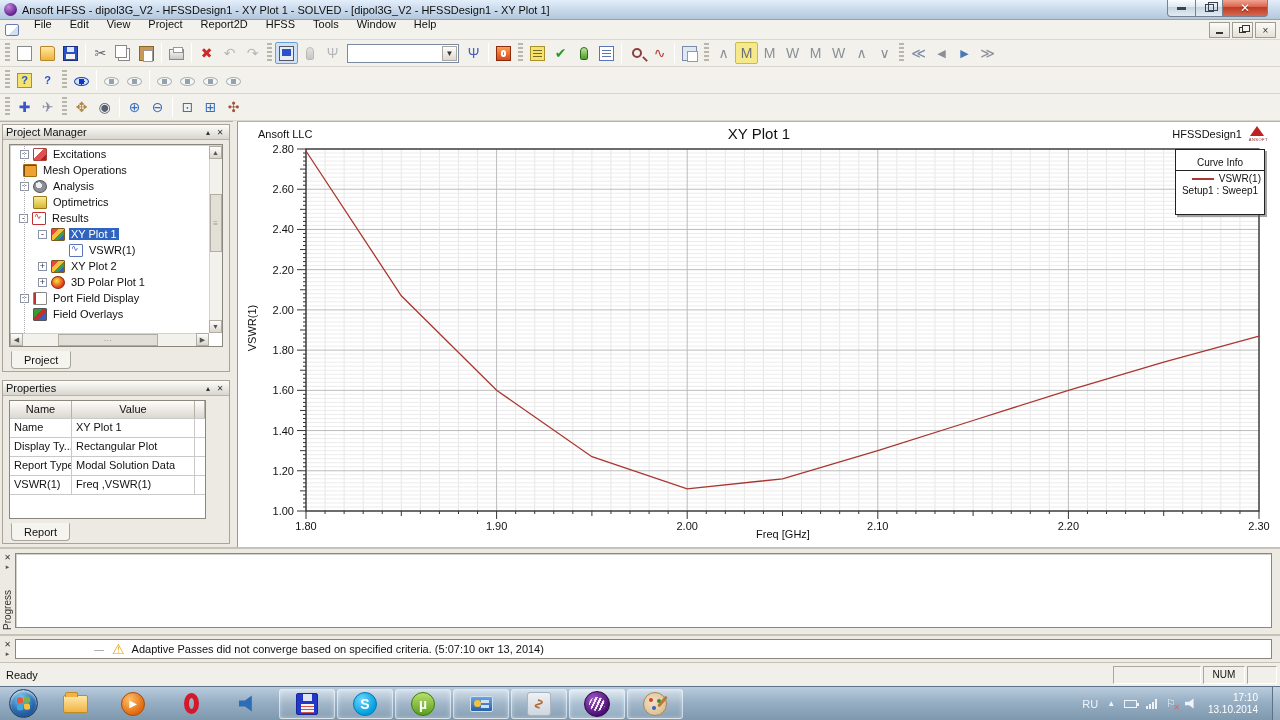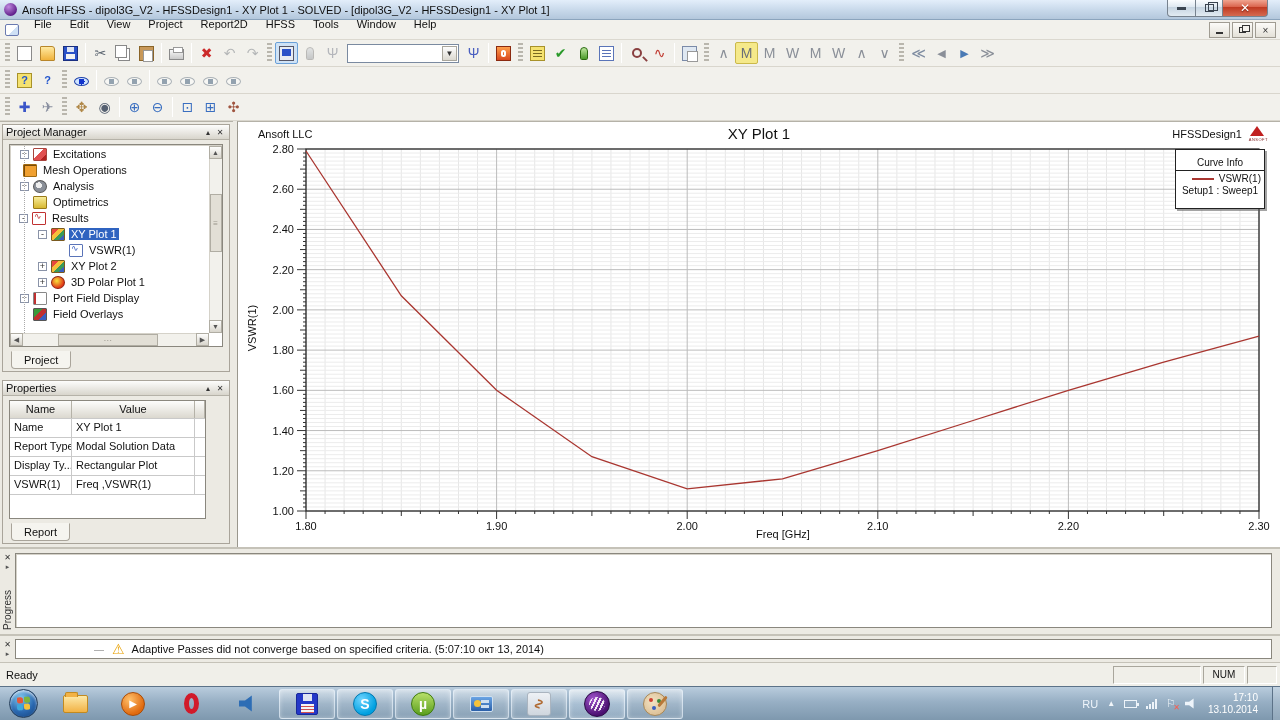--- a/index.html
+++ b/index.html
@@ -152,21 +152,21 @@
     border-left:7px solid transparent; border-right:7px solid transparent; border-bottom:10px solid #c02020; }
   .pw-logo-txt { position:absolute; right:12px; top:15px; font-size:4px; color:#802020; letter-spacing:.5px; }
   .pw-ylabel { position:absolute; left:-56px; top:200px; width:140px; text-align:center;
     transform:rotate(-90deg); font-size:11px; }
   .pw-xlabel { position:absolute; left:0; width:1090px; top:406px; text-align:center; font-size:11px; }
   .legend { position:absolute; left:937px; top:27px; width:90px; background:#fff; border:1px solid #222;
     box-shadow:2px 2px 0 rgba(90,90,90,.55); font-size:10px; z-index:5; }
   .legend-title { text-align:center; padding:1px 0 2px; border-bottom:1px solid #222;margin-top:6px; }
   .legend-entry { padding:2px 3px 1px; display:flex; align-items:center; justify-content:flex-end; }
   .legend-swatch { width:22px; height:2px; margin-right:5px; }
-  .legend-detail { text-align:center; padding:0 2px 12px; }
+  .legend-detail { text-align:center; padding:0 2px 18px; }
 
   
   .progress-area { position:absolute; left:0; top:547px; width:1280px; height:87px; background:#eceae3; border-top:2px solid #c5c2b8; }
   .side-strip { position:absolute; left:1px; top:2px; bottom:2px; width:13px; display:flex; flex-direction:column; align-items:center; }
   .strip-x { width:11px; height:11px; font-size:8px; line-height:11px; text-align:center; color:#333; border:1px solid transparent; }
   .strip-arrow { font-size:7px; color:#555; margin-top:1px; }
   .strip-label { margin-top:auto; writing-mode:vertical-rl; transform:rotate(180deg); font-size:10px; color:#333; padding-top:2px; }
   .progress-box { position:absolute; left:15px; right:8px; top:4px; bottom:6px; background:#fff;
     border:1px solid #8a877e; box-shadow:inset 1px 1px 0 #d5d2c9; }
 
@@ -569,27 +569,27 @@
             <span class="pcell pc-name">Name</span>
             <span class="pcell pc-val">Value</span>
             <span class="pcell pc-x"></span>
           </div>
           <div class="prow">
             <span class="pcell pc-name">Name</span>
             <span class="pcell pc-val">XY Plot 1</span>
             <span class="pcell pc-x"></span>
           </div>
           <div class="prow">
-            <span class="pcell pc-name">Report Type</span>
-            <span class="pcell pc-val">Modal Solution Data</span>
+            <span class="pcell pc-name">Display Ty...</span>
+            <span class="pcell pc-val">Rectangular Plot</span>
             <span class="pcell pc-x"></span>
           </div>
           <div class="prow">
-            <span class="pcell pc-name">Display Ty...</span>
-            <span class="pcell pc-val">Rectangular Plot</span>
+            <span class="pcell pc-name">Report Type</span>
+            <span class="pcell pc-val">Modal Solution Data</span>
             <span class="pcell pc-x"></span>
           </div>
           <div class="prow">
             <span class="pcell pc-name">VSWR(1)</span>
             <span class="pcell pc-val">Freq ,VSWR(1)</span>
             <span class="pcell pc-x"></span>
           </div>
         </div>
       <div class="panel-tab">Report</div>
     </div>

